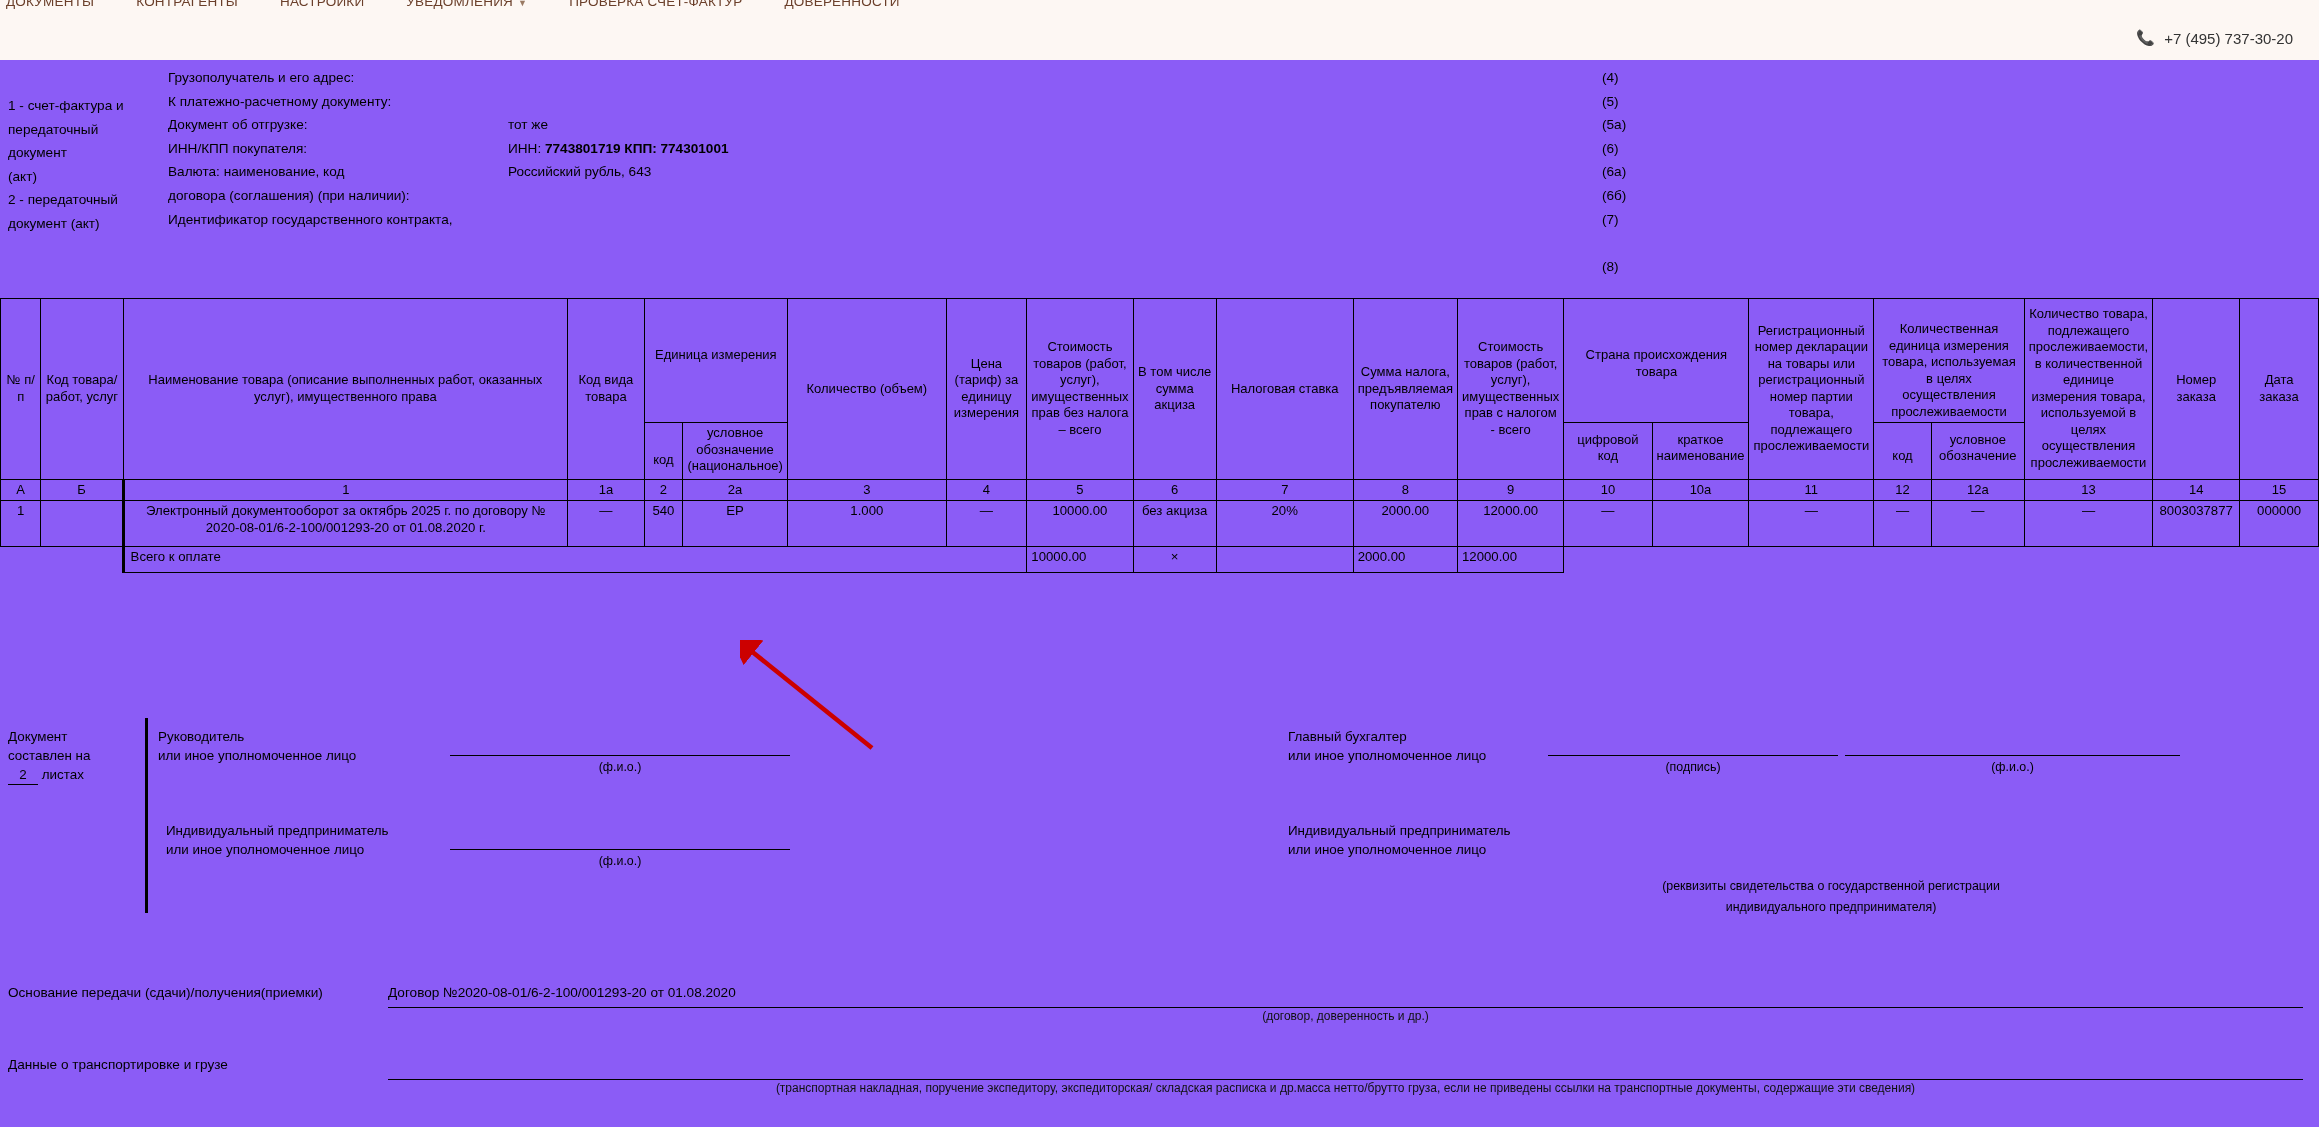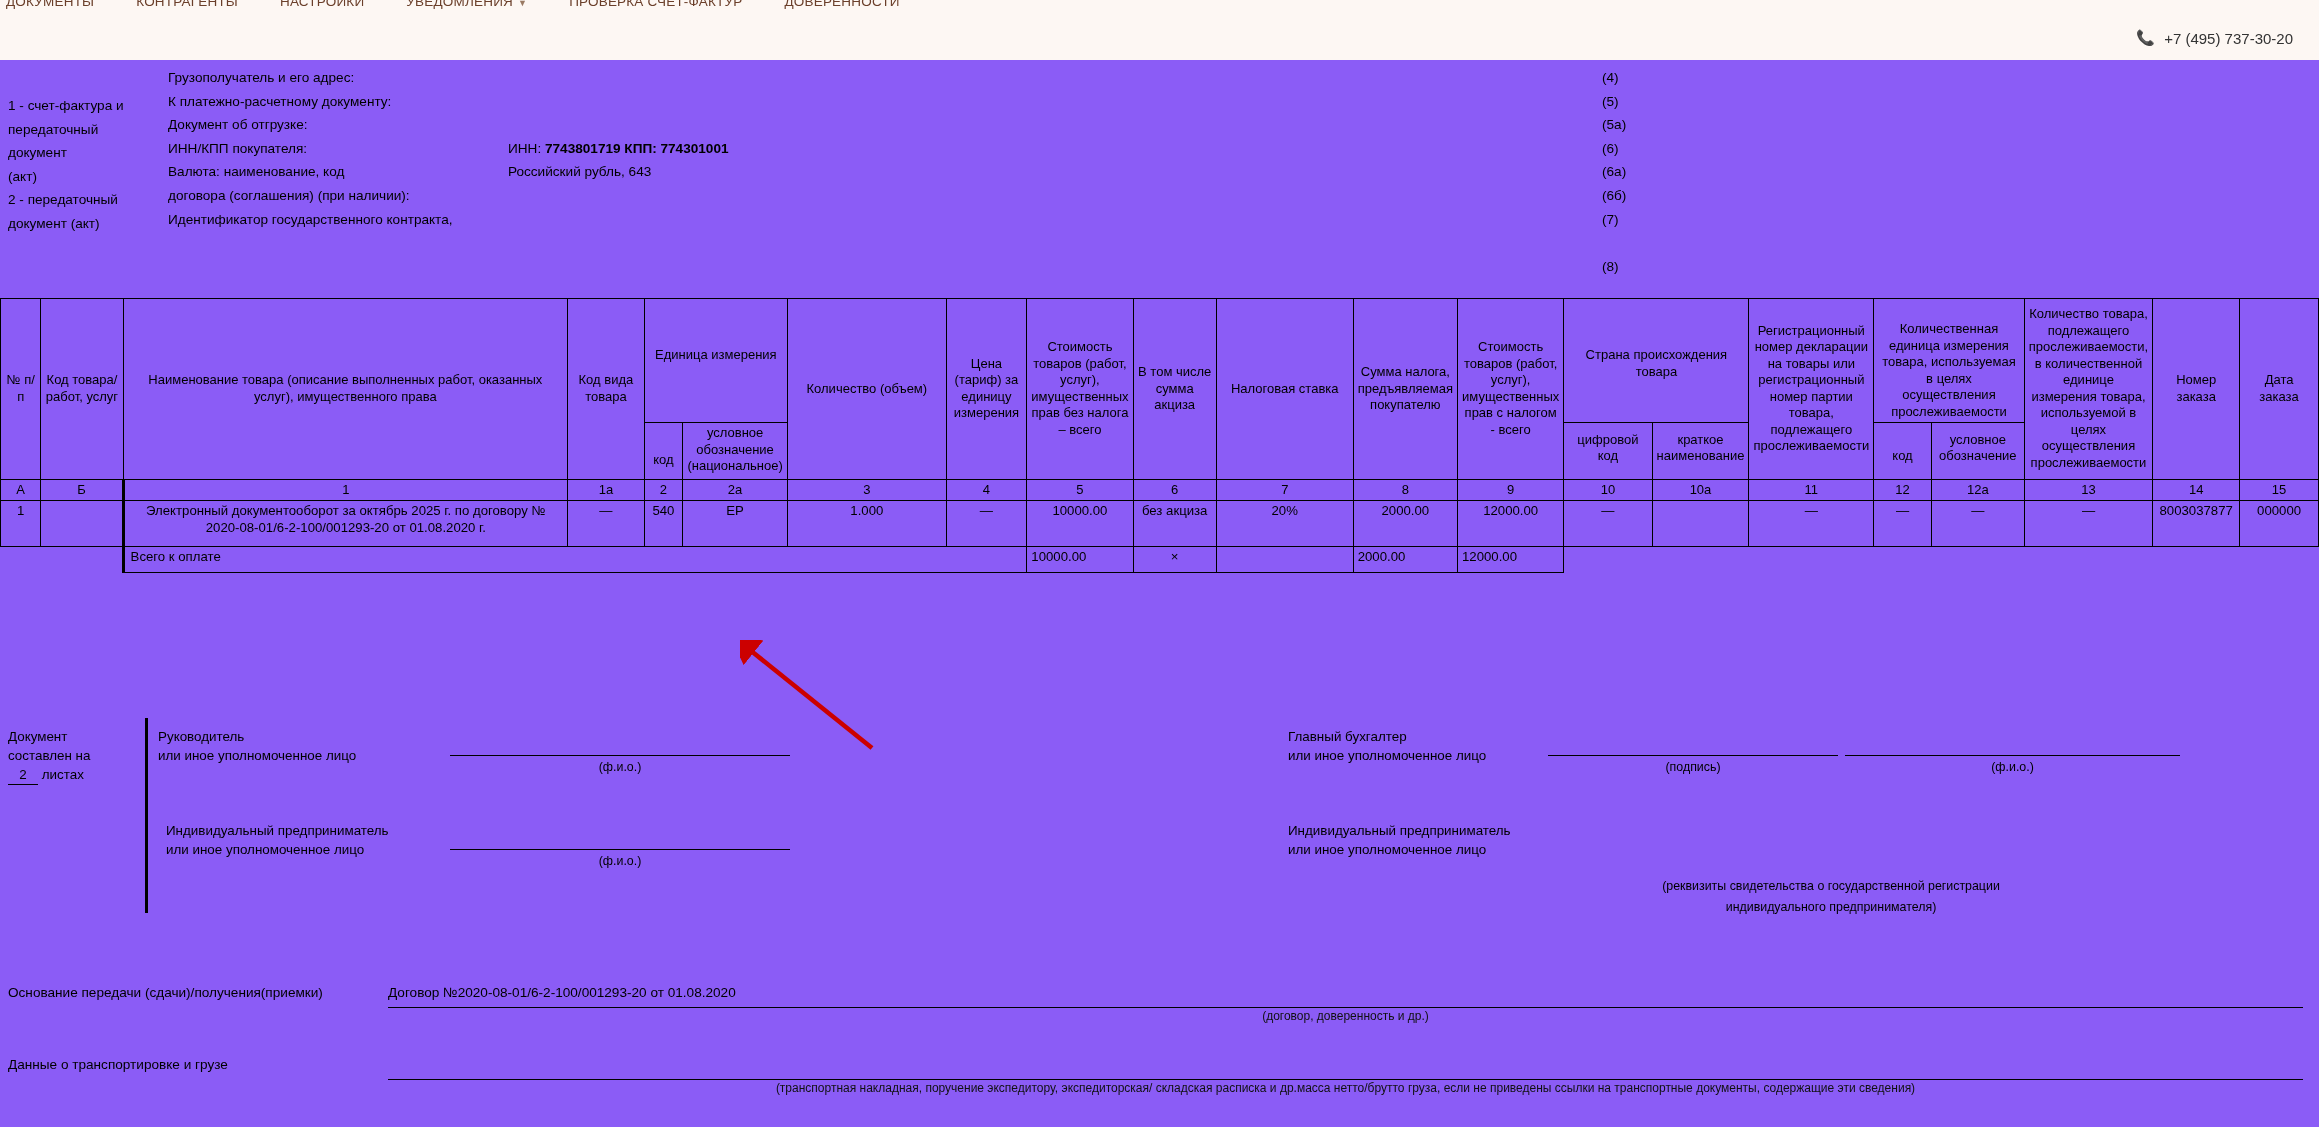--- a/index.html
+++ b/index.html
@@ -193,20 +193,21 @@
     <div class="hdr-mid">
       <div class="hdr-row">
         <div class="hdr-lbl">Грузополучатель и его адрес:</div>
         <div class="hdr-val"></div>
       </div>
       <div class="hdr-row">
         <div class="hdr-lbl">К платежно-расчетному документу:</div>
       </div>
       <div class="hdr-row">
         <div class="hdr-lbl">Документ об отгрузке:</div>
+        <div class="hdr-val">тот же</div>
       </div>
       <div class="hdr-row">
         <div class="hdr-lbl">ИНН/КПП покупателя:</div>
         <div class="hdr-val"><span>ИНН: </span><b>7743801719 КПП: 774301001</b></div>
       </div>
       <div class="hdr-row">
         <div class="hdr-lbl">Валюта: наименование, код</div>
         <div class="hdr-val">Российский рубль,  643</div>
       </div>
       <div class="hdr-row">

